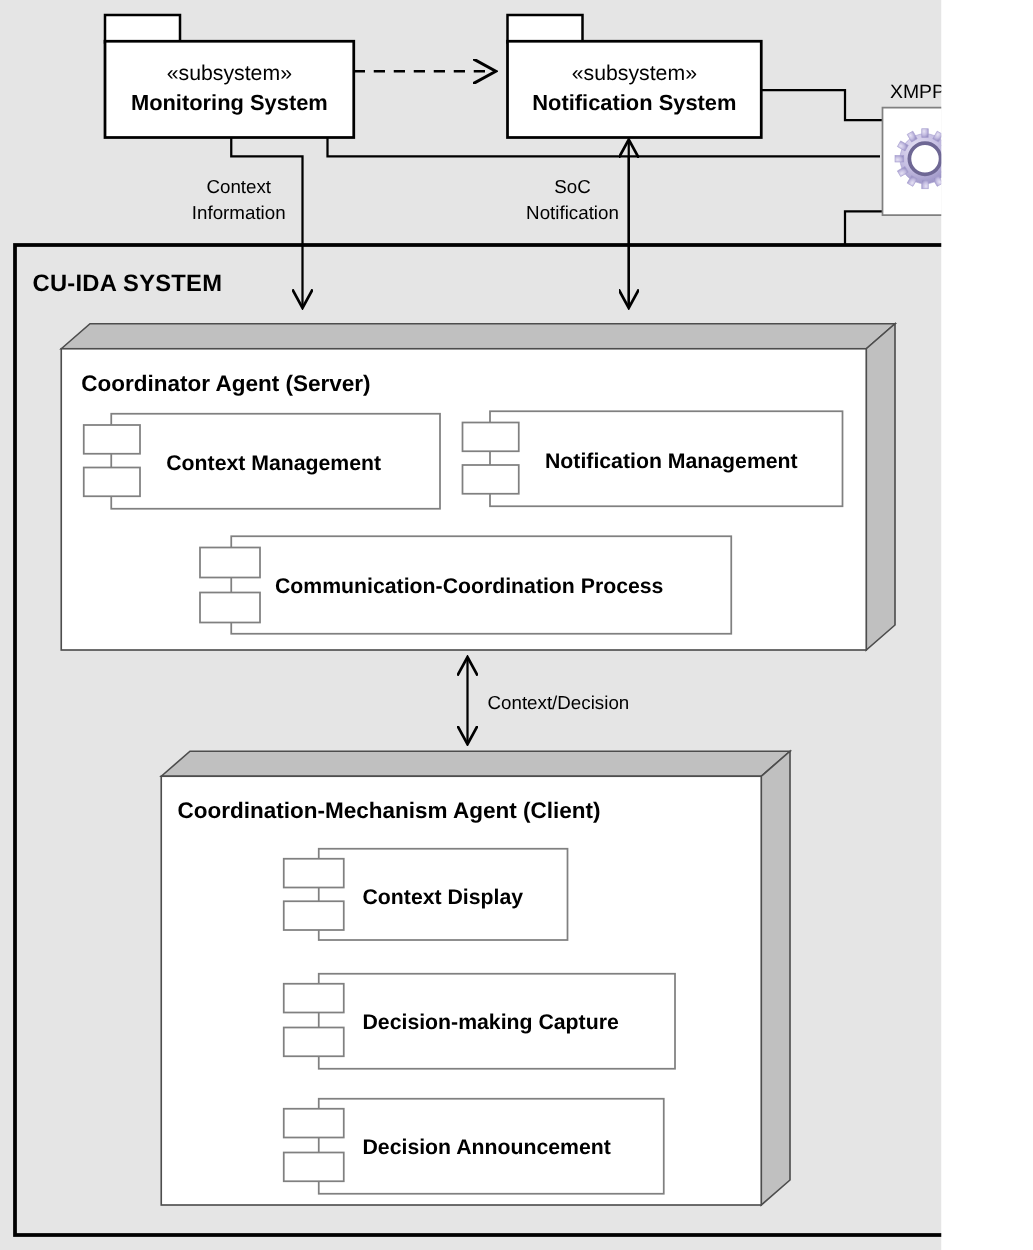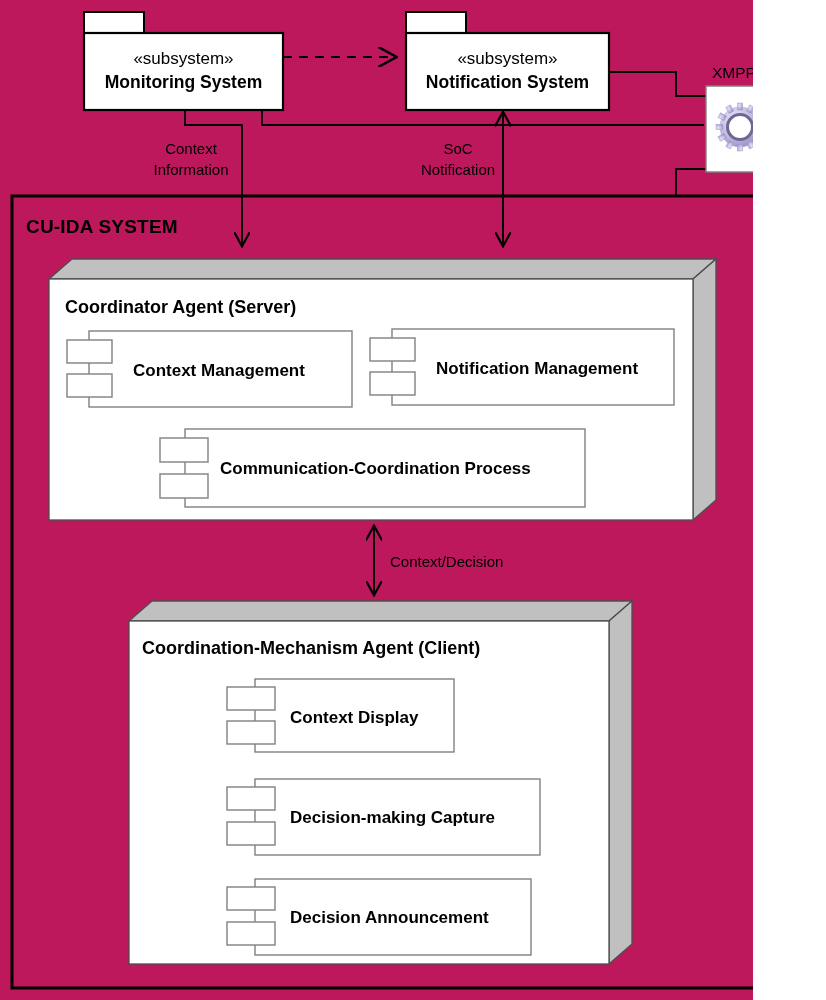--- a/index.html
+++ b/index.html
@@ -7,21 +7,21 @@
     padding: 0;
     background: #ffffff;
   }
   body {
     font-family: "Liberation Sans", sans-serif;
   }
   #diagram-root {
     position: relative;
     width: 753px;
     height: 1000px;
-    background: #be185d;
+    background: #e5e5e5;
     overflow: hidden;
   }
   svg#uml-canvas {
     display: block;
     width: 826px;
     height: 1000px;
   }
   .stereotype-text {
     font-family: "Liberation Sans", sans-serif;
     font-size: 17px;

